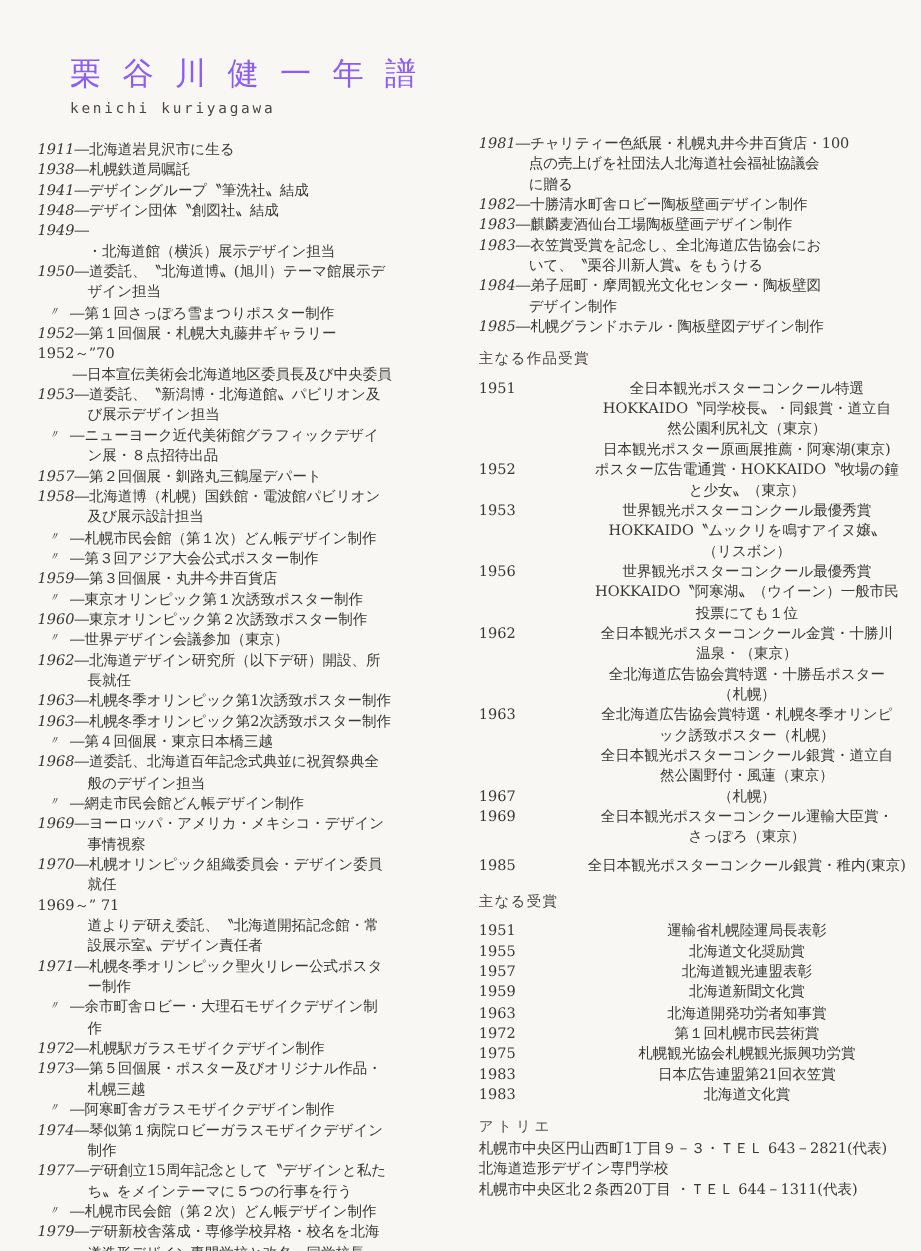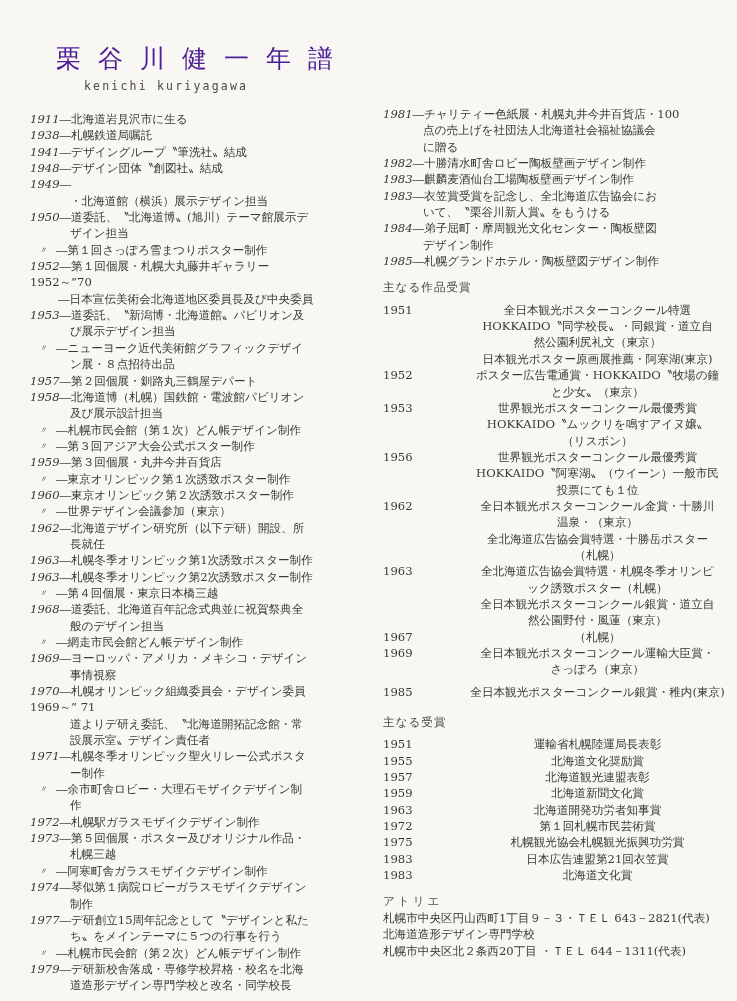--- a/index.html
+++ b/index.html
@@ -5,37 +5,37 @@
   html, body { margin: 0; padding: 0; }
   body {
     width: 737px; height: 1001px; overflow: hidden;
     background: #f8f7f3;
     color: #3a3835;
     font-family: "DejaVu Serif", "Liberation Serif", serif;
     position: relative;
   }
   .title {
     position: absolute; left: 56px; top: 42px;
-    font-size: 25px; letter-spacing: 17px; color: #4c1d95;
+    font-size: 25px; letter-spacing: 17px; color: #8b5cf6;
     font-weight: normal; margin: 0; white-space: nowrap;
   }
   .subtitle {
     position: absolute; left: 56px; top: 79px;
     font-family: "DejaVu Sans Mono", "Liberation Mono", monospace;
-    font-size: 11.5px; letter-spacing: 2.2px; color: #4a4744; margin-left: 28px;
+    font-size: 11.5px; letter-spacing: 2.2px; color: #4a4744;
   }
   .col { position: absolute; font-size: 11.6px; line-height: 16.35px; }
   .col-left { left: 30px; top: 111px; width: 340px; }
   .col-right { left: 383px; top: 106px; width: 345px; }
   .entry { display: flex; }
   .yr { flex: 0 0 auto; white-space: nowrap; font-style: italic; }
   .dash { flex: 0 0 auto; white-space: nowrap; }
   .txt { flex: 1 1 auto; }
   .indent-line { padding-left: 30px; }
-  .section-heading { margin: 10px 0 6px 0; color: #4a4744; letter-spacing: 1px; }
+  .section-heading { margin: 10px 0 6px 0; color: #4a4744; letter-spacing: 1px; font-family: Liberation Serif, serif; }
   .award { display: flex; gap: 44px; }
   .award .y { flex: 0 0 40px; }
   .award .t { flex: 1 1 auto; text-align: center; }
   .award .t div { }
   .gap { height: 6px; }
   .atelier { margin-top: 10px; }
   .atelier .h { letter-spacing: 3px; color: #55524e; }
 </style>
 </head>
 <body>
@@ -255,20 +255,21 @@
       </div>
     </div>
     <div class="entry-block">
       <div class="entry">
         <span class="yr">1970</span>
         <span class="dash">―</span>
         <span class="txt">札幌オリンピック組織委員会・デザイン委員</span>
       </div>
       <div class="entry">
         <span style="display: inline-block; width: 40px;"></span>
+        <span class="txt">就任</span>
       </div>
     </div>
     <div class="entry-block">
       <div>1969～” 71</div>
       <div class="indent-line" style="padding-left: 40px;">道よりデ研え委託、〝北海道開拓記念館・常</div>
       <div class="indent-line" style="padding-left: 40px;">設展示室〟デザイン責任者</div>
     </div>
     <div class="entry-block">
       <div class="entry">
         <span class="yr">1971</span>

